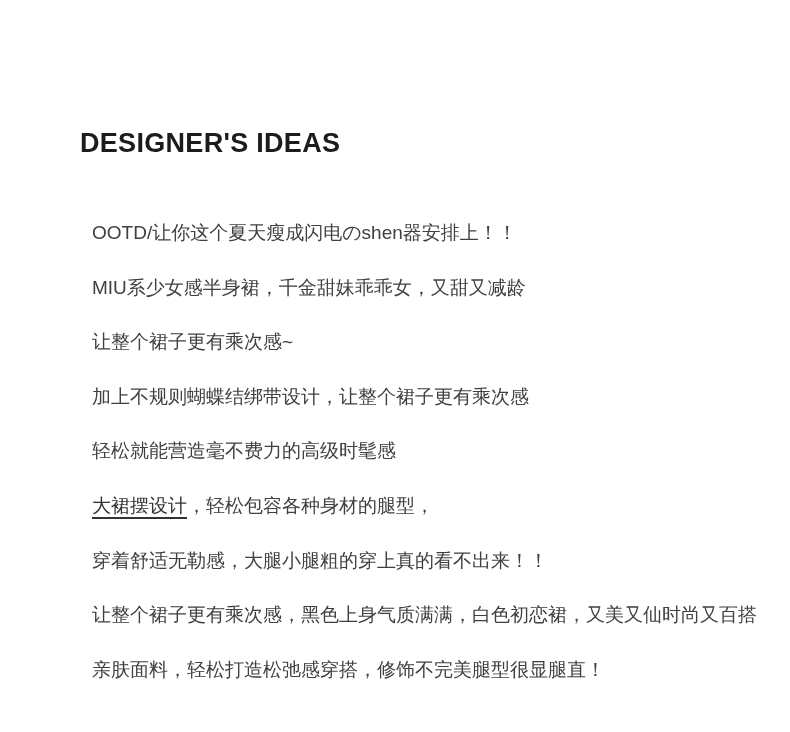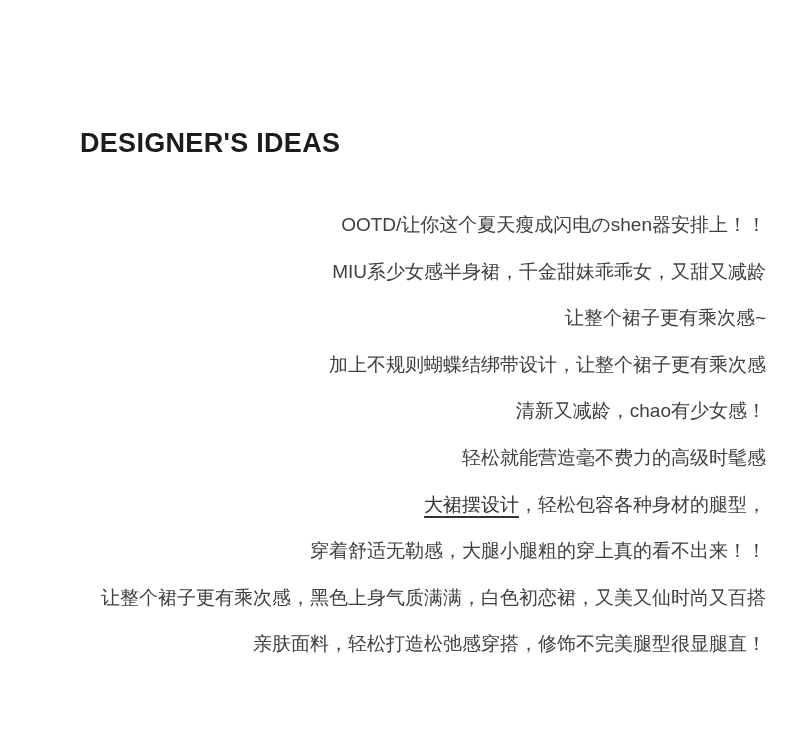--- a/index.html
+++ b/index.html
@@ -26,46 +26,44 @@
     letter-spacing: 0.3px;
     color: #1c1c1c;
   }
   .lines {
     position: absolute;
     left: 80px;
     top: 200px;
     right: 20px;
   }
   .line {
-    margin: 4px;
+    margin: 12px;
     font-size: 19px;
     line-height: 42.6px;
     color: #404040;
     white-space: nowrap;
-    text-align: right;
   }
   .emph {
     font-weight: 400;
     color: #333333;
     text-decoration: underline;
     text-decoration-thickness: 1.5px;
     text-underline-offset: 5px;
   }
 </style>
 </head>
 <body>
 
 <div class="page">
   <h1 class="title">DESIGNER'S IDEAS</h1>
 
   <div class="lines">
     <p class="line"><span class="emph"></span><span>OOTD/让你这个夏天瘦成闪电のshen器安排上！！</span></p>
     <p class="line"><span class="emph"></span><span>MIU系少女感半身裙，千金甜妹乖乖女，又甜又减龄</span></p>
     <p class="line"><span class="emph"></span><span>让整个裙子更有乘次感~</span></p>
     <p class="line"><span class="emph"></span><span>加上不规则蝴蝶结绑带设计，让整个裙子更有乘次感</span></p>
-    <p class="line"><span class="emph"></span><span>清新又减龄，chao有少女感！</span></p>
     <p class="line"><span class="emph"></span><span>轻松就能营造毫不费力的高级时髦感</span></p>
     <p class="line"><span class="emph">大裙摆设计</span><span>，轻松包容各种身材的腿型，</span></p>
     <p class="line"><span class="emph"></span><span>穿着舒适无勒感，大腿小腿粗的穿上真的看不出来！！</span></p>
     <p class="line"><span class="emph"></span><span>让整个裙子更有乘次感，黑色上身气质满满，白色初恋裙，又美又仙时尚又百搭</span></p>
     <p class="line"><span class="emph"></span><span>亲肤面料，轻松打造松弛感穿搭，修饰不完美腿型很显腿直！</span></p>
   </div>
 </div>
 
 </body></html>

